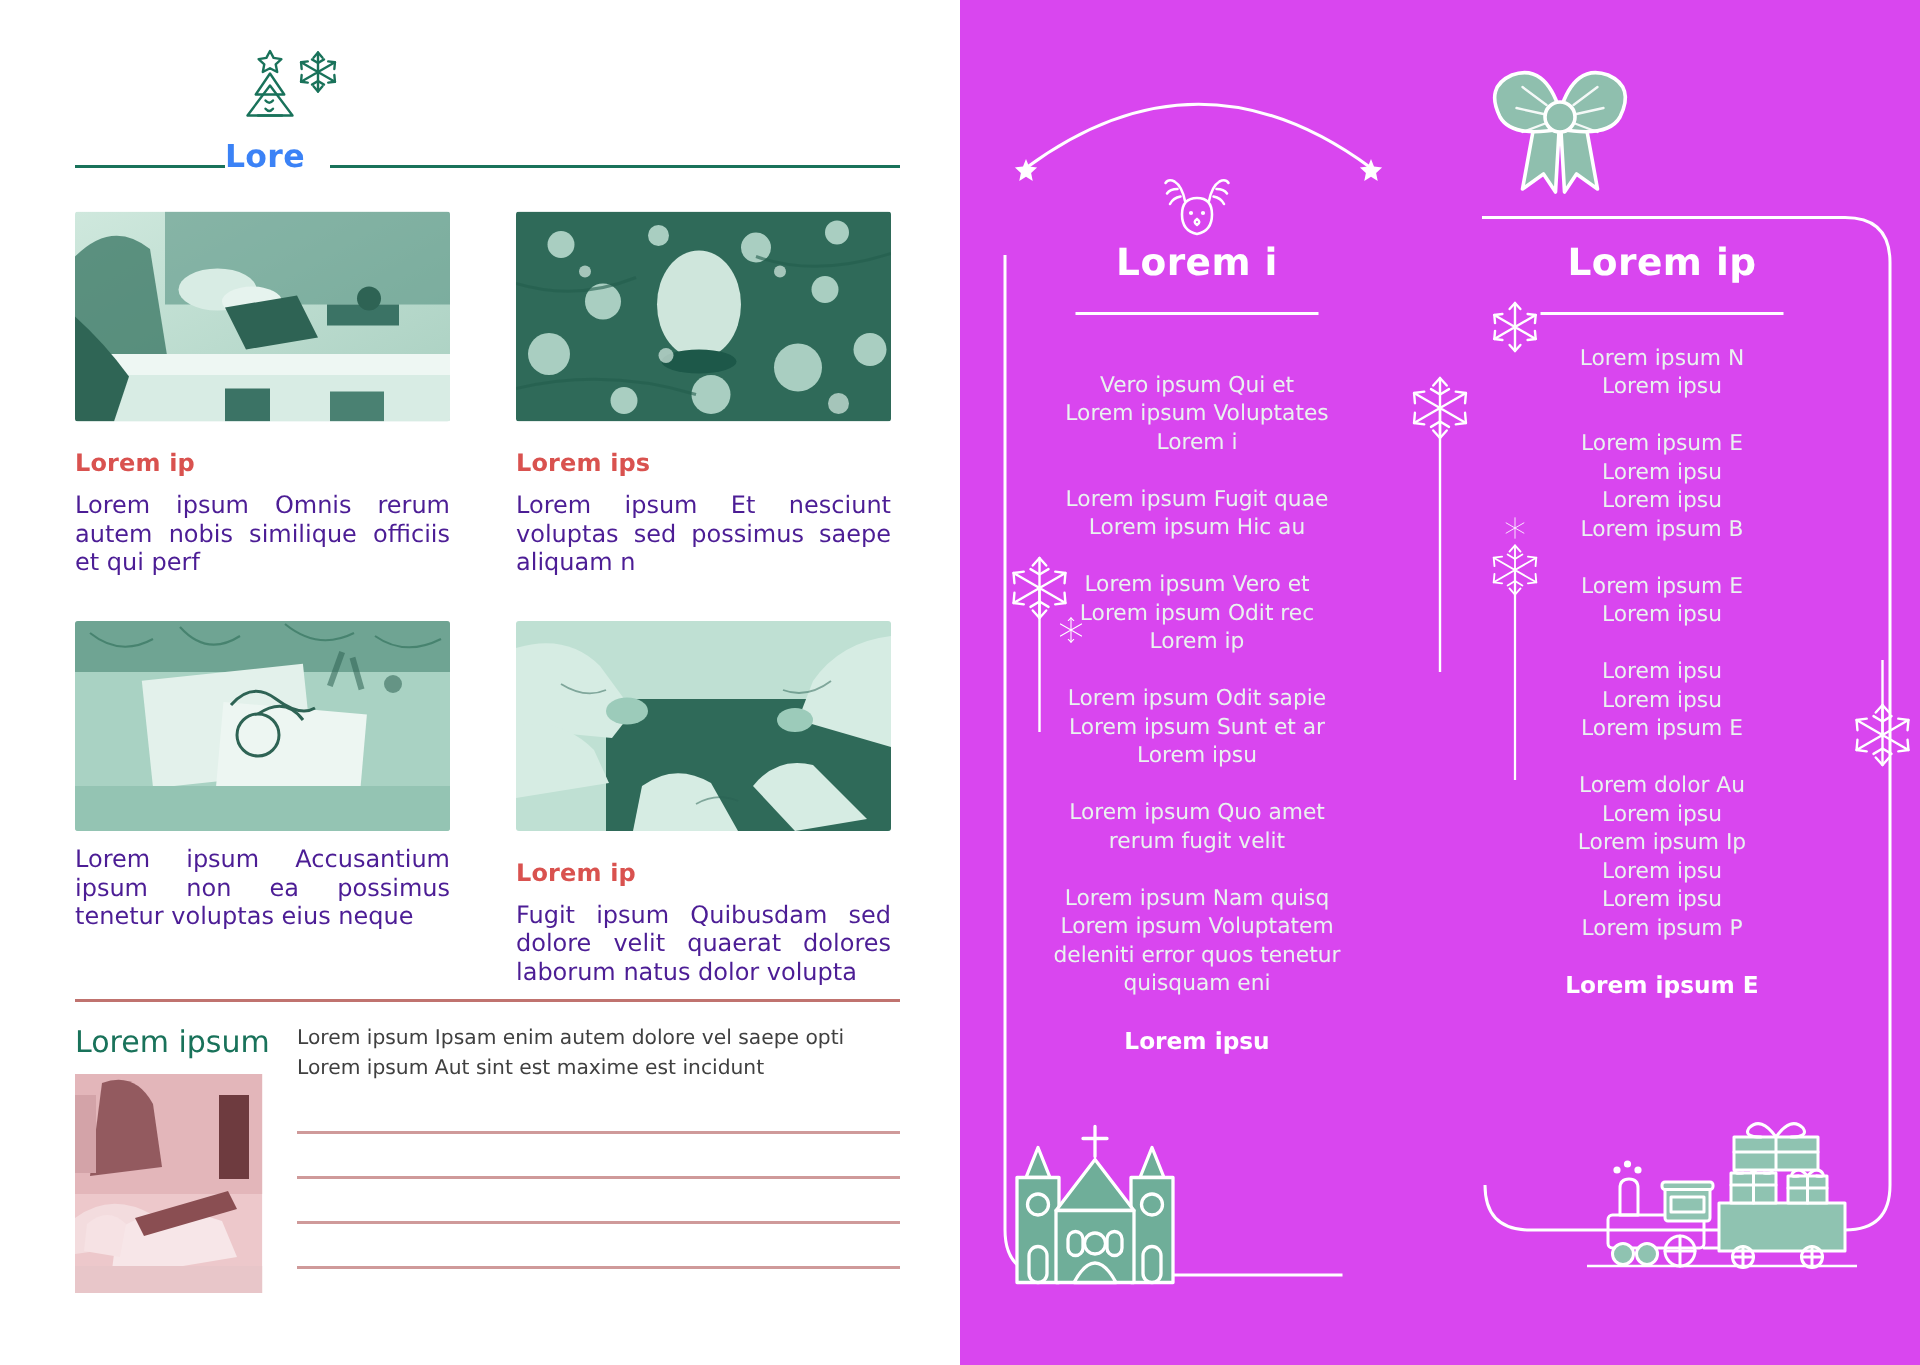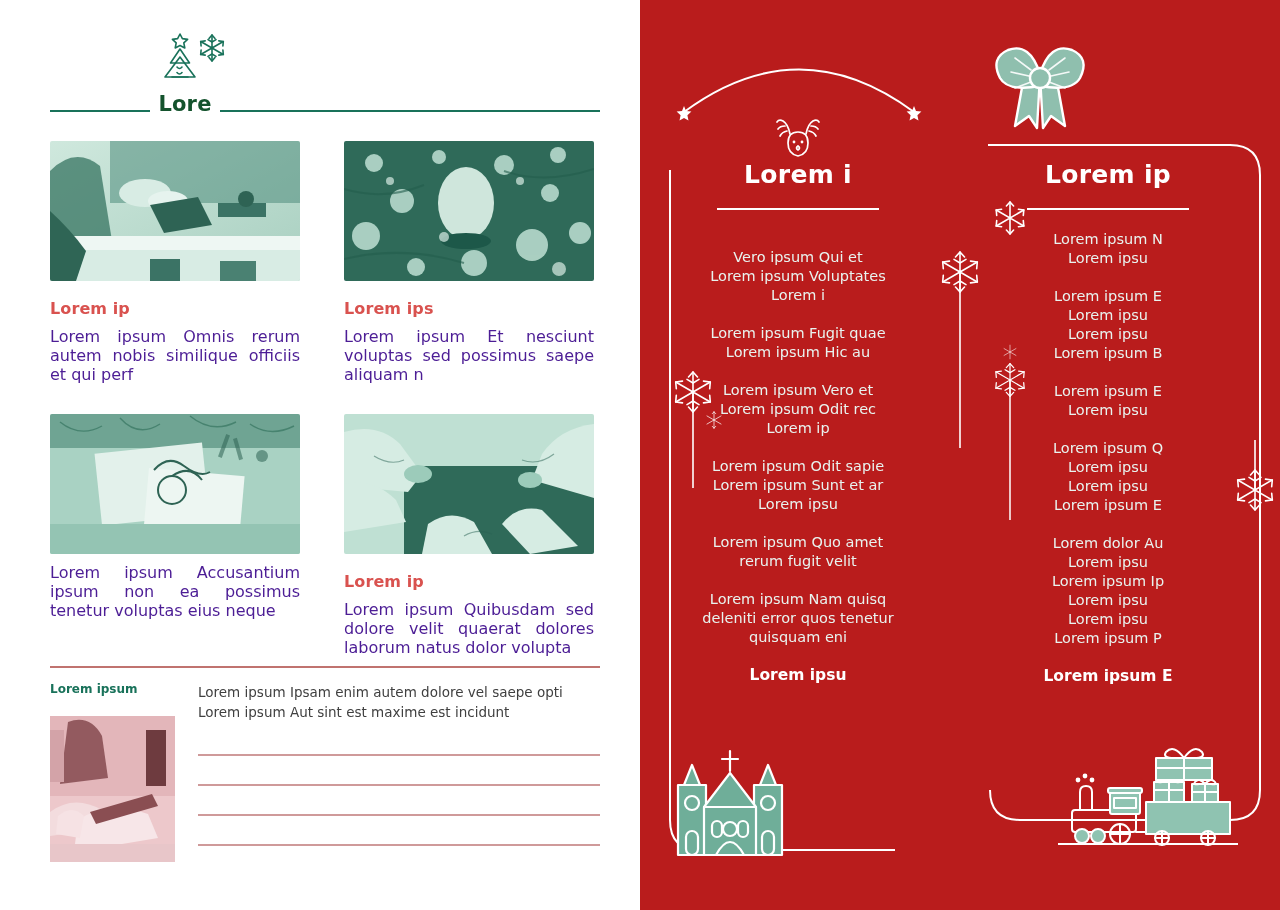--- a/index.html
+++ b/index.html
@@ -28,23 +28,22 @@
   .brand-rule {
     position: absolute; left: 0px; top: 101px; width: 550px; height: 20px;
   }
   .brand-rule .line {
     position: absolute; top: 9px; height: 2px; background: #19725a;
   }
   .brand-rule .line.l { left: 0px; width: 100px; }
   .brand-rule .line.r { left: 170px; width: 380px; }
   .brand-title {
     position: absolute; left: 100px; top: 92px; width: 70px;
-    text-align: center;
     font-family: "DejaVu Sans", sans-serif;
-    font-size: 21px; font-weight: bold; color: #14532d;
+    font-size: 21px; font-weight: bold; color: #3b82f6;
     letter-spacing: .2px;
   }
 
   
   .articles { position: absolute; left: 0; top: 141px; width: 550px; }
   .art-row { display: flex; gap: 44px; }
   .art { width: 250px; }
   .art-photo {
     width: 250px; height: 140px; border-radius: 2px; overflow: hidden;
     position: relative;
@@ -57,38 +56,38 @@
     margin-top: 9px; font-size: 16px; line-height: 19px;
     color: #4c1d95; text-align: justify;
   }
   .art-row-2 { margin-top: 30px; }
 
   
   .note-wrap { position: absolute; left: 0px; top: 666px; width: 550px; }
   .note-rule { width: 550px; height: 2px; background: #c0736f; }
   .note-head {
     position: absolute; left: 0px; top: 16px; width: 140px;
-    font-size: 12px; font-weight: bold; color: #19725a;
+    font-size: 20px; font-weight: normal; color: #19725a;
   }
   .note-lines {
     position: absolute; left: 148px; top: 16px; width: 402px;
     font-size: 13.5px; line-height: 20px; color: #404040;
   }
   .note-photo {
     position: absolute; left: 0px; top: 50px;
     width: 125px; height: 146px; overflow: hidden; position: absolute;
   }
   .note-ruled { position: absolute; left: 148px; top: 88px; width: 402px; }
   .note-ruled .rl { height: 1.6px; background: #cf9a9a; margin-bottom: 28.5px; }
 
   
   .right-panel {
     position: relative;
     width: 640px; height: 910px;
-    background: #b91c1c;
+    background: #d946ef;
     overflow: hidden;
   }
   .col {
     position: absolute; top: 0; width: 300px; height: 910px;
   }
   .col-a { left: 8px; }
   .col-b { left: 318px; }
 
   .col-icon { position: absolute; top: 116px; left: 50%; transform: translateX(-50%); }
   .col-title {
@@ -261,21 +260,21 @@
                 <g fill="#9ccbba">
                   <ellipse cx="74" cy="60" rx="14" ry="9"></ellipse>
                   <ellipse cx="186" cy="66" rx="12" ry="8"></ellipse>
                 </g>
                 <g stroke="#2a6153" stroke-width="1.2" fill="none" opacity=".5">
                   <path d="M30 42 q16 10 30 4 M210 40 q-16 12 -32 6 M120 122 q14 -8 28 -2"></path>
                 </g>
               </svg>
             </div>
             <div class="art-title">Lorem ip</div>
-            <div class="art-body">Lorem ipsum Quibusdam sed dolore velit quaerat dolores laborum natus dolor volupta</div>
+            <div class="art-body">Fugit ipsum Quibusdam sed dolore velit quaerat dolores laborum natus dolor volupta</div>
           </div>
         </div>
       </div>
 
       <div class="note-wrap">
         <div class="note-rule"></div>
         <div class="note-head">Lorem ipsum</div>
         <div class="note-lines">
           <div>Lorem ipsum Ipsam enim autem dolore vel saepe opti</div>
           <div>Lorem ipsum Aut sint est maxime est incidunt</div>
@@ -443,20 +442,21 @@
           <div>Lorem ipsum Odit sapie</div>
           <div>Lorem ipsum Sunt et ar</div>
           <div>Lorem ipsu</div>
         </div>
         <div class="blk">
           <div>Lorem ipsum Quo amet</div>
           <div>rerum fugit velit</div>
         </div>
         <div class="blk">
           <div>Lorem ipsum Nam quisq</div>
+          <div>Lorem ipsum Voluptatem</div>
           <div>deleniti error quos tenetur</div>
           <div>quisquam eni</div>
         </div>
         <div class="foot-bold">Lorem ipsu</div>
       </div>
 
       <svg class="deco" style="left:22px;top:735px;" width="120" height="125" viewBox="0 0 120 125">
         <g fill="#6fae99" stroke="#ffffff" stroke-width="2.2" stroke-linejoin="round">
           <path d="M14 50 L22 30 L30 50 Z"></path>
           <rect x="8" y="50" width="28" height="70"></rect>
@@ -491,21 +491,20 @@
           <div>Lorem ipsum E</div>
           <div>Lorem ipsu</div>
           <div>Lorem ipsu</div>
           <div>Lorem ipsum B</div>
         </div>
         <div class="blk">
           <div>Lorem ipsum E</div>
           <div>Lorem ipsu</div>
         </div>
         <div class="blk">
-          <div>Lorem ipsum Q</div>
           <div>Lorem ipsu</div>
           <div>Lorem ipsu</div>
           <div>Lorem ipsum E</div>
         </div>
         <div class="blk">
           <div>Lorem dolor Au</div>
           <div>Lorem ipsu</div>
           <div>Lorem ipsum Ip</div>
           <div>Lorem ipsu</div>
           <div>Lorem ipsu</div>

